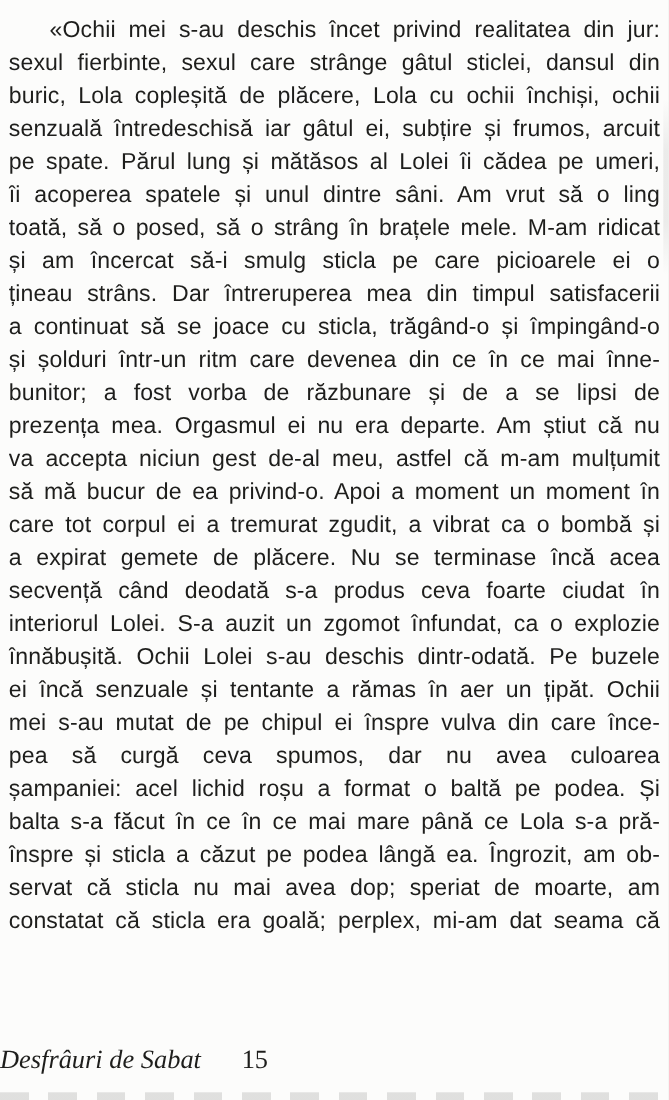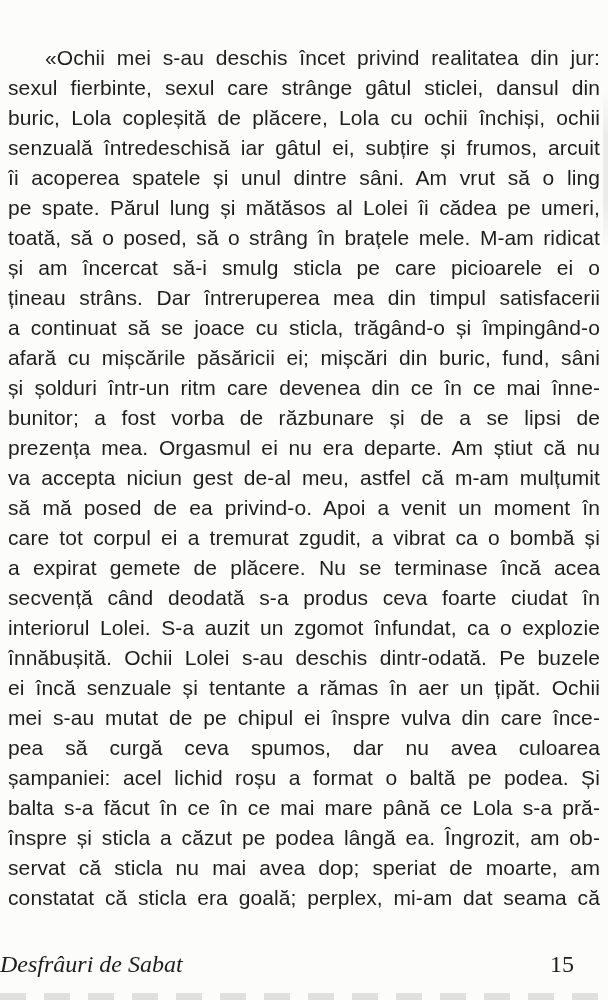--- a/index.html
+++ b/index.html
@@ -27,29 +27,28 @@
     letter-spacing: 0.1px;
   }
   .line {
     height: 30px;
     text-align: justify;
     text-align-last: justify;
     overflow: hidden;
   }
   .line.first {
     text-indent: 37px;
-    margin-top: 30px;
   }
   .footer {
     position: absolute;
     top: 951px;
     left: 0;
     right: 34px;
     display: flex;
-    justify-content: space-between;
+    justify-content: flex-start;
     align-items: baseline;
     gap: 37px;
     font-family: "Liberation Serif", "DejaVu Serif", serif;
     font-size: 24px;
     color: var(--ink, #1e1e1c);
   }
   .book-title {
     font-style: italic;
   }
   .page-number {
@@ -82,32 +81,31 @@
 </style>
 </head>
 <body>
 
 <div class="page">
   <div class="text-block">
       <div class="line first">«Ochii mei s-au deschis încet privind realitatea din jur:</div>
       <div class="line">sexul fierbinte, sexul care strânge gâtul sticlei, dansul din</div>
       <div class="line">buric, Lola copleșită de plăcere, Lola cu ochii închiși, ochii</div>
       <div class="line">senzuală întredeschisă iar gâtul ei, subțire și frumos, arcuit</div>
+      <div class="line">pe spate. Părul lung și mătăsos al Lolei îi cădea pe umeri,</div>
       <div class="line">îi acoperea spatele și unul dintre sâni. Am vrut să o ling</div>
-      <div class="line">pe spate. Părul lung și mătăsos al Lolei îi cădea pe umeri,</div>
       <div class="line">toată, să o posed, să o strâng în brațele mele. M-am ridicat</div>
       <div class="line">și am încercat să-i smulg sticla pe care picioarele ei o</div>
       <div class="line">țineau strâns. Dar întreruperea mea din timpul satisfacerii</div>
       <div class="line">a continuat să se joace cu sticla, trăgând-o și împingând-o</div>
-      <div class="line">afară cu mișcările păsăricii ei; mișcări din buric, fund, sâni</div>
       <div class="line">și șolduri într-un ritm care devenea din ce în ce mai înne-</div>
       <div class="line">bunitor; a fost vorba de răzbunare și de a se lipsi de</div>
       <div class="line">prezența mea. Orgasmul ei nu era departe. Am știut că nu</div>
       <div class="line">va accepta niciun gest de-al meu, astfel că m-am mulțumit</div>
-      <div class="line">să mă posed de ea privind-o. Apoi a venit un moment în</div>
+      <div class="line">să mă bucur de ea privind-o. Apoi a moment un moment în</div>
       <div class="line">care tot corpul ei a tremurat zgudit, a vibrat ca o bombă și</div>
       <div class="line">a expirat gemete de plăcere. Nu se terminase încă acea</div>
       <div class="line">secvență când deodată s-a produs ceva foarte ciudat în</div>
       <div class="line">interiorul Lolei. S-a auzit un zgomot înfundat, ca o explozie</div>
       <div class="line">înnăbușită. Ochii Lolei s-au deschis dintr-odată. Pe buzele</div>
       <div class="line">ei încă senzuale și tentante a rămas în aer un țipăt. Ochii</div>
       <div class="line">mei s-au mutat de pe chipul ei înspre vulva din care înce-</div>
       <div class="line">pea să curgă ceva spumos, dar nu avea culoarea</div>
       <div class="line">șampaniei: acel lichid roșu a format o baltă pe podea. Și</div>
       <div class="line">balta s-a făcut în ce în ce mai mare până ce Lola s-a pră-</div>

